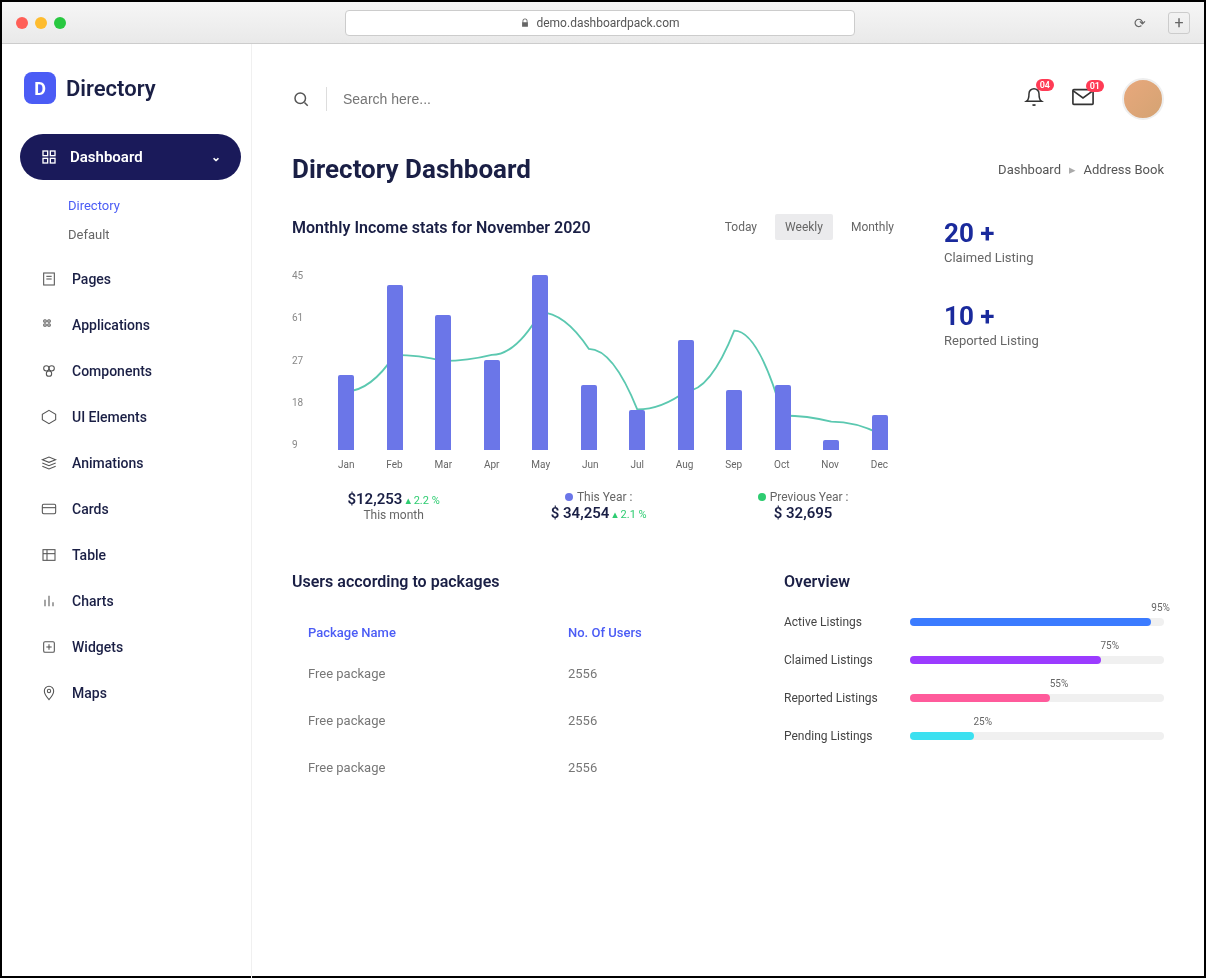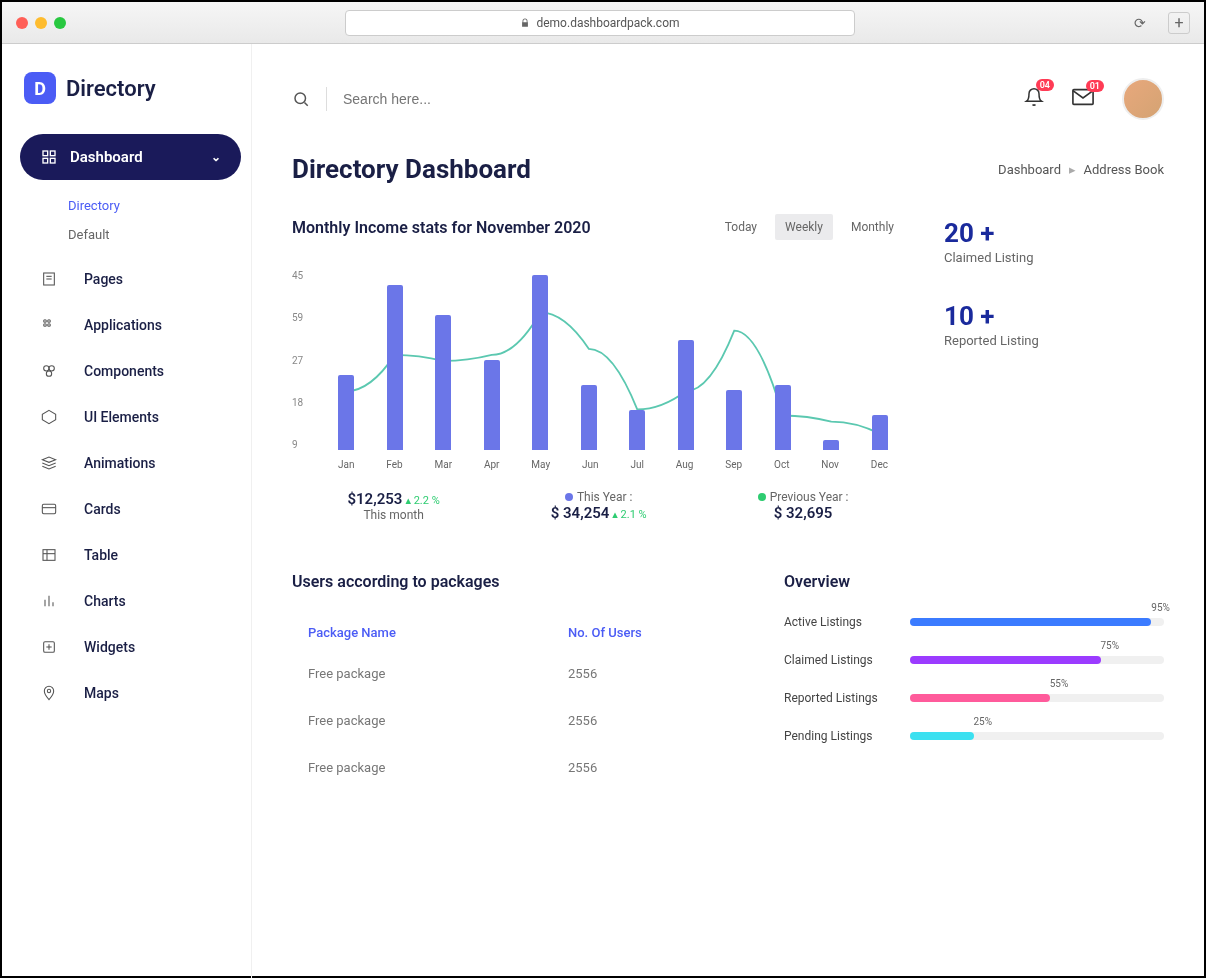--- a/index.html
+++ b/index.html
@@ -18,21 +18,21 @@
 .sidebar { width: 250px; padding: 20px 10px 20px 18px; border-right: 1px solid #f0f0f0; }
 .logo-row { display: flex; align-items: center; gap: 10px; padding: 8px 4px 30px 4px; }
 .logo-hex { width: 32px; height: 32px; background: #4b5cf5; border-radius: 8px; display:flex; align-items:center; justify-content:center; color:#fff; font-weight:700; font-size:18px; transform: rotate(0deg); position:relative; }
 .logo-hex::before { content:''; position:absolute; inset:0; background:#4b5cf5; clip-path: polygon(50% 0, 93% 25%, 93% 75%, 50% 100%, 7% 75%, 7% 25%); border-radius:4px; }
 .logo-hex span { position:relative; z-index:1; }
 .brand { font-size: 22px; font-weight: 600; color: #1a1f45; }
 .nav-active { background: #1a1a5a; color: #fff; border-radius: 30px; padding: 14px 20px; display:flex; align-items:center; gap:12px; font-weight:600; font-size:15px; position:relative; margin-bottom:12px; }
 .nav-active .chev { margin-left:auto; font-size:12px; }
 .subnav { padding: 6px 0 14px 48px; display:flex; flex-direction:column; gap:14px; font-size:13px; }
 .subnav .sub-act { color:#4b5cf5; } .subnav .sub { color:#666; }
-.nav-item { display:flex; align-items:center; gap:26px; padding:14px 20px; font-size:14px; color:#1a1f45; font-weight:500; }
+.nav-item { display:flex; align-items:center; gap:14px; padding:14px 20px; font-size:14px; color:#1a1f45; font-weight:500; }
 .nav-icon { width:18px; height:18px; color:#555; display:flex; align-items:center; justify-content:center; }
 
 .main { flex:1; padding: 20px 40px 20px 40px; overflow:hidden; }
 .topbar { display:flex; align-items:center; height:70px; gap:20px; }
 .search-wrap { display:flex; align-items:center; gap:16px; color:#888; }
 .search-wrap input { border:none; outline:none; font-size:14px; width:200px; }
 .search-sep { width:1px; height:24px; background:#ddd; }
 .top-right { margin-left:auto; display:flex; align-items:center; gap:28px; }
 .icon-btn { position:relative; color:#444; }
 .badge { position:absolute; top:-8px; right:-10px; background:#ff3b55; color:#fff; font-size:9px; border-radius:8px; padding:1px 4px; font-weight:600; }
@@ -280,21 +280,21 @@
             <div class="range-tabs" id="range-tabs">
                 <span>Today</span>
                 <span class="act">Weekly</span>
                 <span>Monthly</span>
               </div>
           </div>
 
           <div class="chart-area">
             <div class="y-axis" id="y-axis">
                 <span>45</span>
-                <span>59</span>
+                <span>61</span>
                 <span>27</span>
                 <span>18</span>
                 <span>9</span>
               </div>
             <svg class="line-svg" id="line-svg" viewBox="0 0 480 180" preserveAspectRatio="none">
                 <path d="M20 100 Q 40 100 60 69.99999999999999 Q 80 69.99999999999999 100 75 Q 120 75 140 69.99999999999999 Q 160 69.99999999999999 180 35 Q 200 35 220 65.00000000000001 Q 240 65.00000000000001 260 115 Q 280 115 300 100 Q 320 100 340 50 Q 360 50 380 120 Q 400 120 420 125 Q 440 125 460 135" fill="none" stroke="#5bc8b0" stroke-width="1.5"></path>
               </svg>
             <div class="bars-wrap" id="bars">
                 <div class="bar" style="height: 75px;"></div>
                 <div class="bar" style="height: 165px;"></div>

